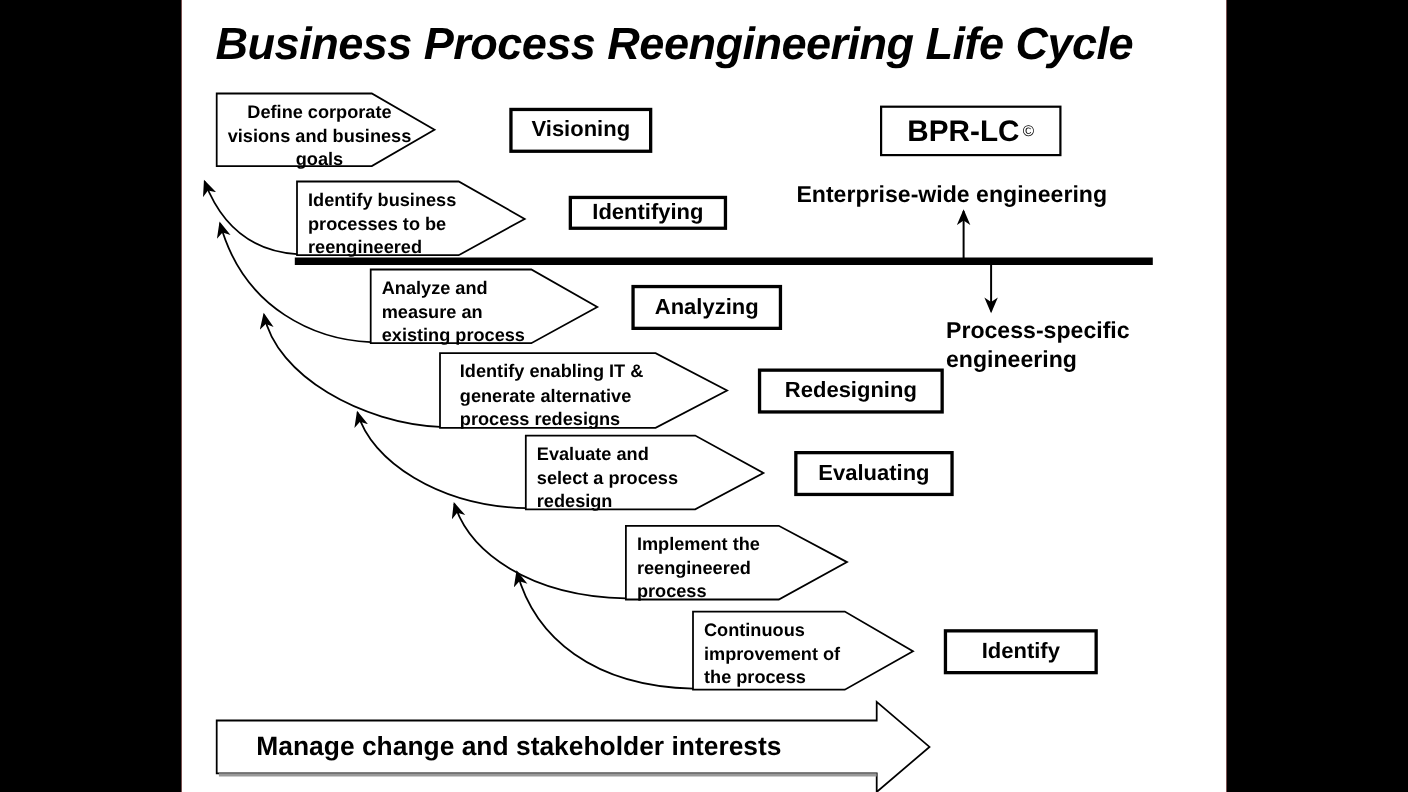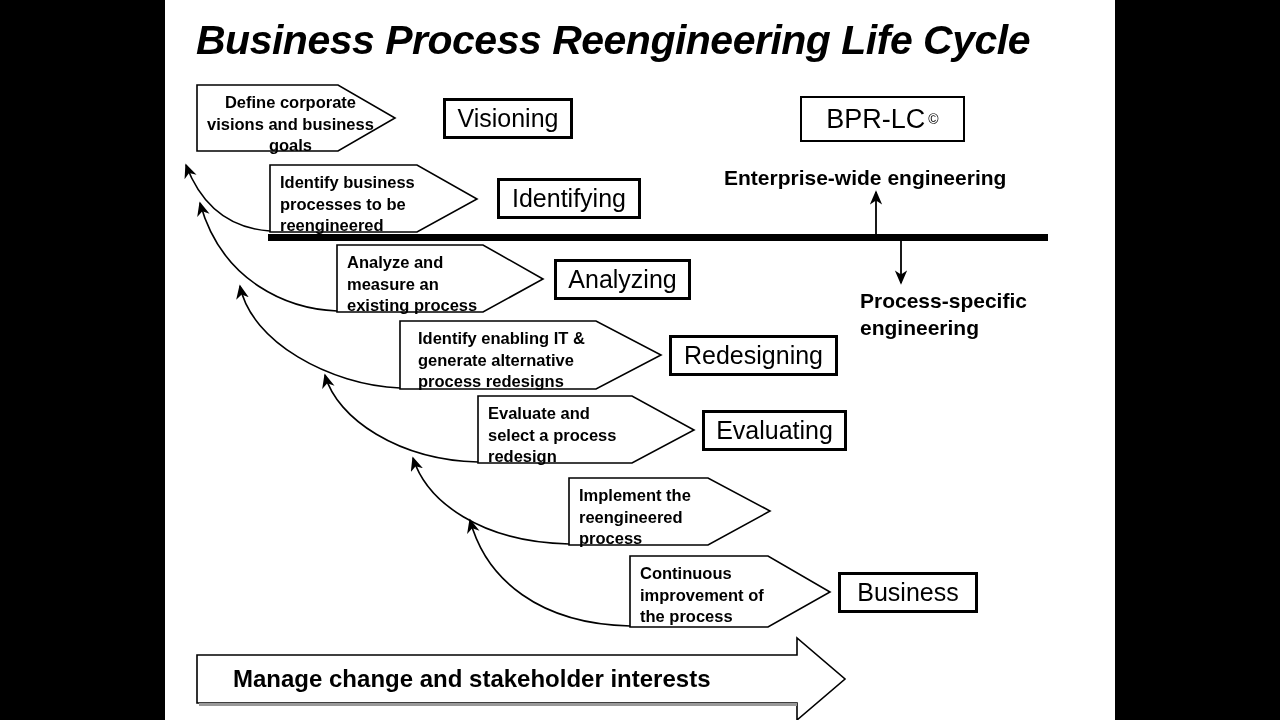--- a/index.html
+++ b/index.html
@@ -58,40 +58,41 @@
 
   
   .stagebox{
     position:absolute;
     box-sizing:border-box;
     border:3px solid #000;
     background:#fff;
     display:flex;
     align-items:center;
     justify-content:center;
-    font-size:25px;
-    font-weight:normal;
+    font-size:20px;
+    font-weight:bold;
     color:#000;
     white-space:nowrap;
+    margin-left:20px;
   }
 
   
   #bpr-badge{
     position:absolute;
     left:800px;top:96px;
     width:165px;height:46px;
     box-sizing:border-box;
     border:2px solid #000;
     background:#fff;
     display:flex;
     align-items:center;
     justify-content:center;
     color:#000;
   }
-  #bpr-badge .lbl{font-size:27px;font-weight:normal;letter-spacing:0px;}
+  #bpr-badge .lbl{font-size:27px;font-weight:bold;letter-spacing:0px;}
   #bpr-badge .sup{font-size:14px;vertical-align:super;margin-left:3px;font-weight:normal;}
 
   .sidetext{
     position:absolute;
     font-size:21px;
     font-weight:bold;
     color:#000;
     line-height:27px;
   }
   #enterprise-label{left:724px;top:164px;width:370px;white-space:nowrap;}
@@ -190,25 +191,25 @@
 reengineered
 process</div>
   </div>
   <div class="penta" style="left:630px;top:556px;width:202px;height:71px;">
     <div class="ptext">Continuous
 improvement of
 the process</div>
   </div>
 
   <div class="stagebox" style="left:443px;top:98px;width:130px;height:41px;">Visioning</div>
-  <div class="stagebox" style="left:497px;top:178px;width:144px;height:41px;">Identifying</div>
+  <div class="stagebox" style="left:497px;top:178px;width:144px;height:31px;">Identifying</div>
   <div class="stagebox" style="left:669px;top:335px;width:169px;height:41px;">Redesigning</div>
   <div class="stagebox" style="left:554px;top:259px;width:137px;height:41px;">Analyzing</div>
   <div class="stagebox" style="left:702px;top:410px;width:145px;height:41px;">Evaluating</div>
-  <div class="stagebox" style="left:838px;top:572px;width:140px;height:41px;">Business</div>
+  <div class="stagebox" style="left:838px;top:572px;width:140px;height:41px;">Identify</div>
 
   <div id="bpr-badge">
     <span class="lbl">BPR-LC</span>
       <span class="sup">©</span>
   </div>
 
   <div class="sidetext" id="enterprise-label">Enterprise-wide engineering</div>
   <div class="sidetext" id="process-label" style="white-space:pre-line;">Process-specific
 engineering</div>
 

